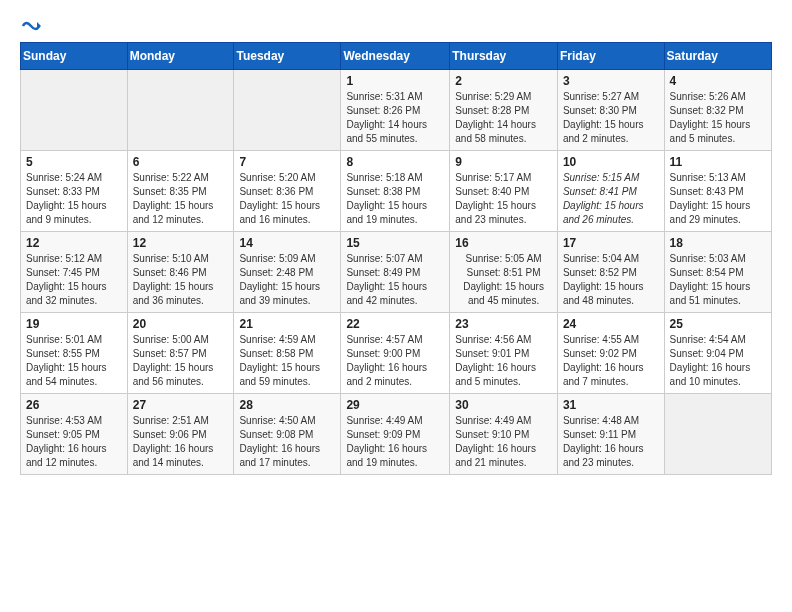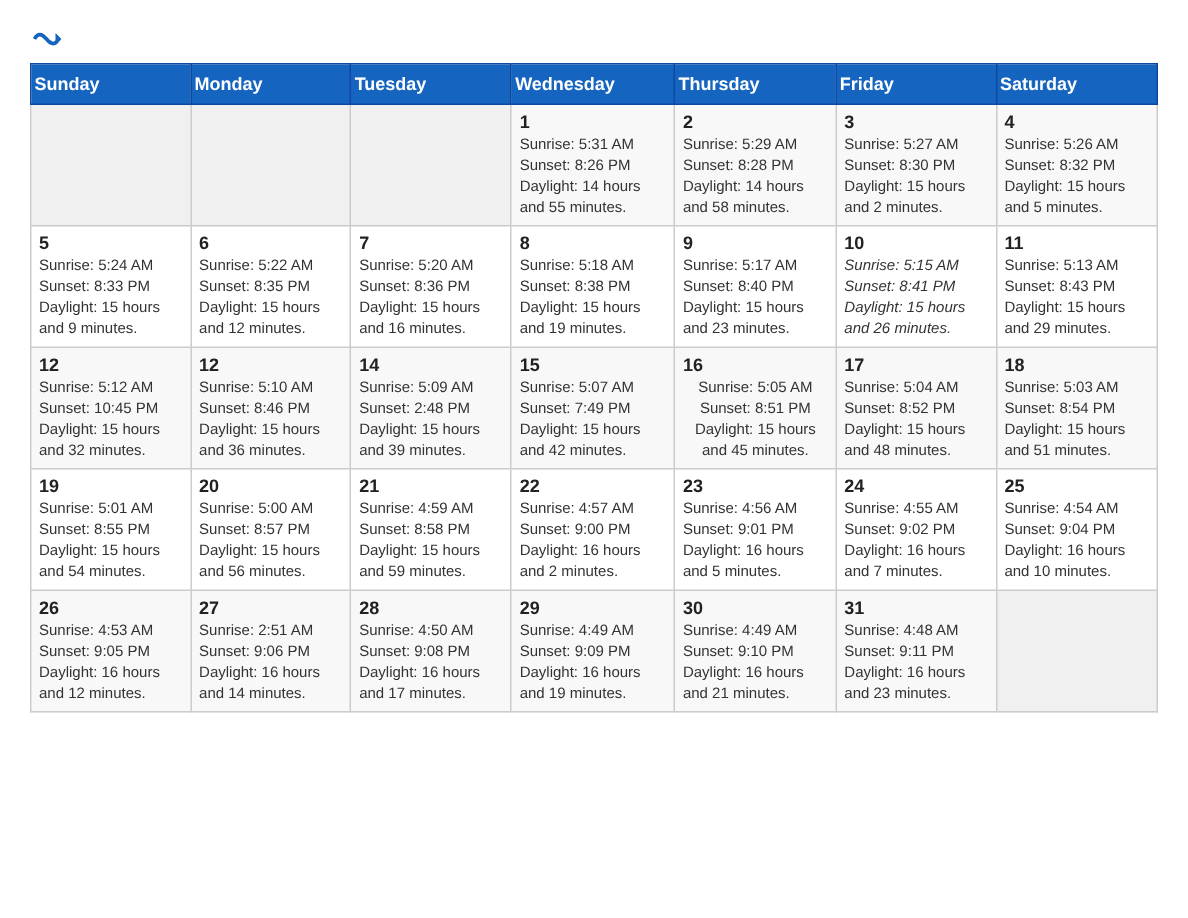--- a/index.html
+++ b/index.html
@@ -196,42 +196,42 @@
           <div class="day-info" style="white-space: pre-line;">Sunrise: 5:13 AM
 Sunset: 8:43 PM
 Daylight: 15 hours
 and 29 minutes.</div>
         </td>
       </tr>
       <tr>
         <td>
           <div class="day-number">12</div>
           <div class="day-info" style="white-space: pre-line;">Sunrise: 5:12 AM
-Sunset: 10:45 PM
+Sunset: 7:45 PM
 Daylight: 15 hours
 and 32 minutes.</div>
         </td>
         <td>
           <div class="day-number">12</div>
           <div class="day-info" style="white-space: pre-line;">Sunrise: 5:10 AM
 Sunset: 8:46 PM
 Daylight: 15 hours
 and 36 minutes.</div>
         </td>
         <td>
           <div class="day-number">14</div>
           <div class="day-info" style="white-space: pre-line;">Sunrise: 5:09 AM
 Sunset: 2:48 PM
 Daylight: 15 hours
 and 39 minutes.</div>
         </td>
         <td>
           <div class="day-number">15</div>
           <div class="day-info" style="white-space: pre-line;">Sunrise: 5:07 AM
-Sunset: 7:49 PM
+Sunset: 8:49 PM
 Daylight: 15 hours
 and 42 minutes.</div>
         </td>
         <td>
           <div class="day-number">16</div>
           <div class="day-info" style="white-space: pre-line; text-align: center;">Sunrise: 5:05 AM
 Sunset: 8:51 PM
 Daylight: 15 hours
 and 45 minutes.</div>
         </td>

